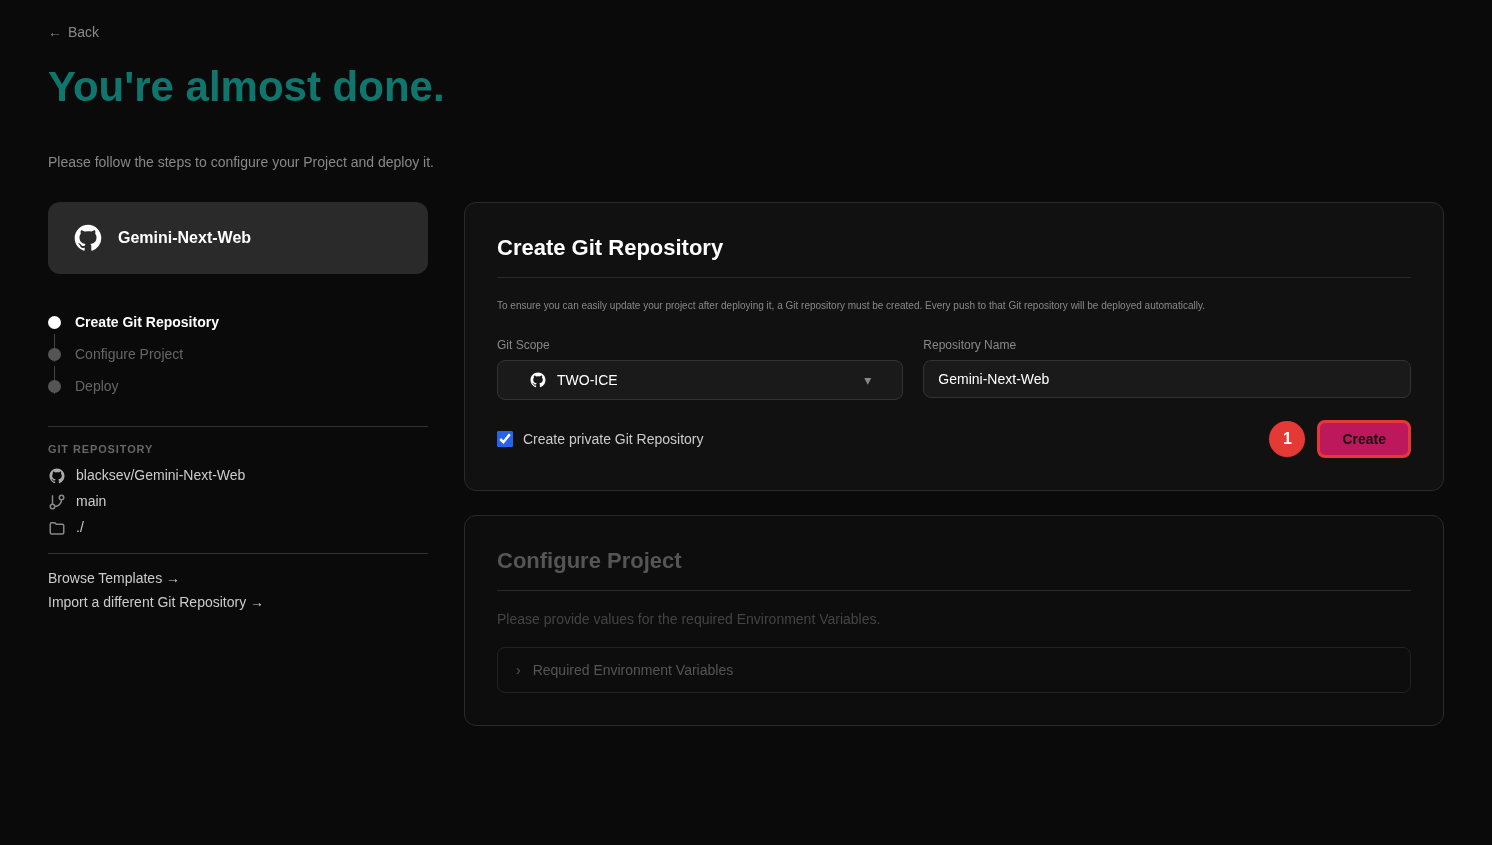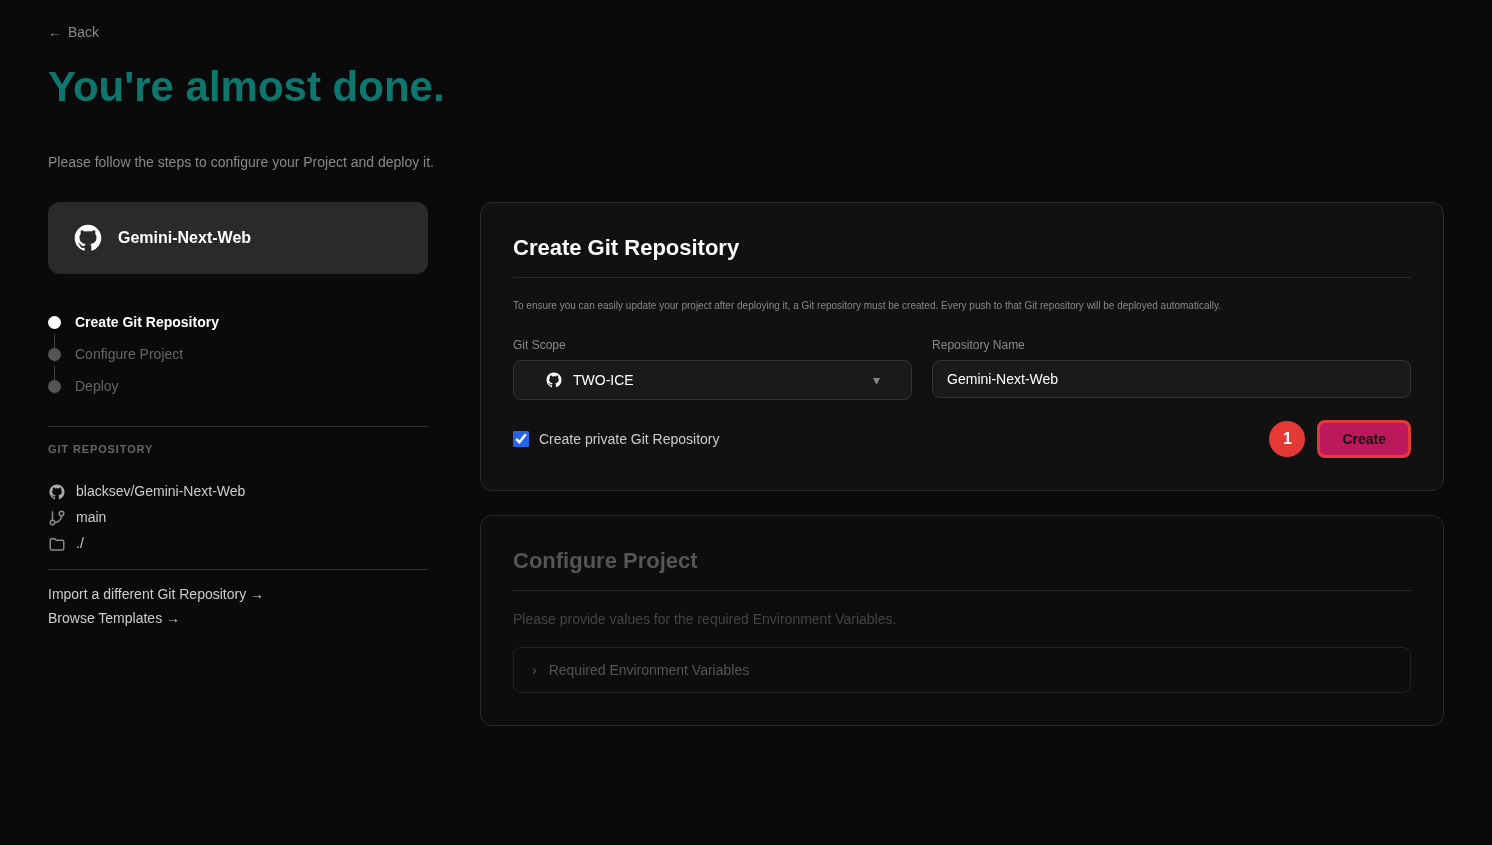--- a/index.html
+++ b/index.html
@@ -35,21 +35,21 @@
       line-height: 1.1;
     }
     .page-subtitle {
       font-size: 14px;
       color: #888;
       margin-bottom: 32px;
       margin-top: 36px;
     }
     .main-layout {
       display: flex;
-      gap: 52px;
+      gap: 36px;
       align-items: flex-start;
     }
     
     .sidebar {
       width: 380px;
       flex-shrink: 0;
     }
     .repo-card {
       background: #2a2a2a;
       border-radius: 12px;
@@ -120,21 +120,21 @@
     }
     .git-repo-section {
       margin-bottom: 16px;
     }
     .git-repo-label {
       font-size: 11px;
       font-weight: 600;
       color: #666;
       letter-spacing: 0.08em;
       text-transform: uppercase;
-      margin-bottom: 28px;
+      margin-bottom: 12px;
     }
     .git-info-item {
       display: flex;
       align-items: flex-start;
       gap: 10px;
       margin-bottom: 8px;
       font-size: 14px;
       color: #ccc;
     }
     .git-info-icon {
@@ -375,22 +375,22 @@
           <svg class="git-info-icon" viewBox="0 0 24 24" fill="none" stroke="#888" stroke-width="2">
             <path d="M3 7a2 2 0 012-2h4l2 2h8a2 2 0 012 2v9a2 2 0 01-2 2H5a2 2 0 01-2-2V7z"></path>
           </svg>
           <span>./</span>
         </div>
       </div>
 
       <hr class="sidebar-divider">
 
       <div class="sidebar-links">
+        <a class="sidebar-link">Browse Templates →</a>
         <a class="sidebar-link">Import a different Git Repository →</a>
-        <a class="sidebar-link">Browse Templates →</a>
       </div>
     </div>
 
     <div class="main-content">
 
       <div class="section-card">
         <h2 class="section-title">Create Git Repository</h2>
         <hr class="section-divider">
         <p class="section-description">To ensure you can easily update your project after deploying it, a Git repository must be created. Every push to that Git repository will be deployed automatically.</p>
 

